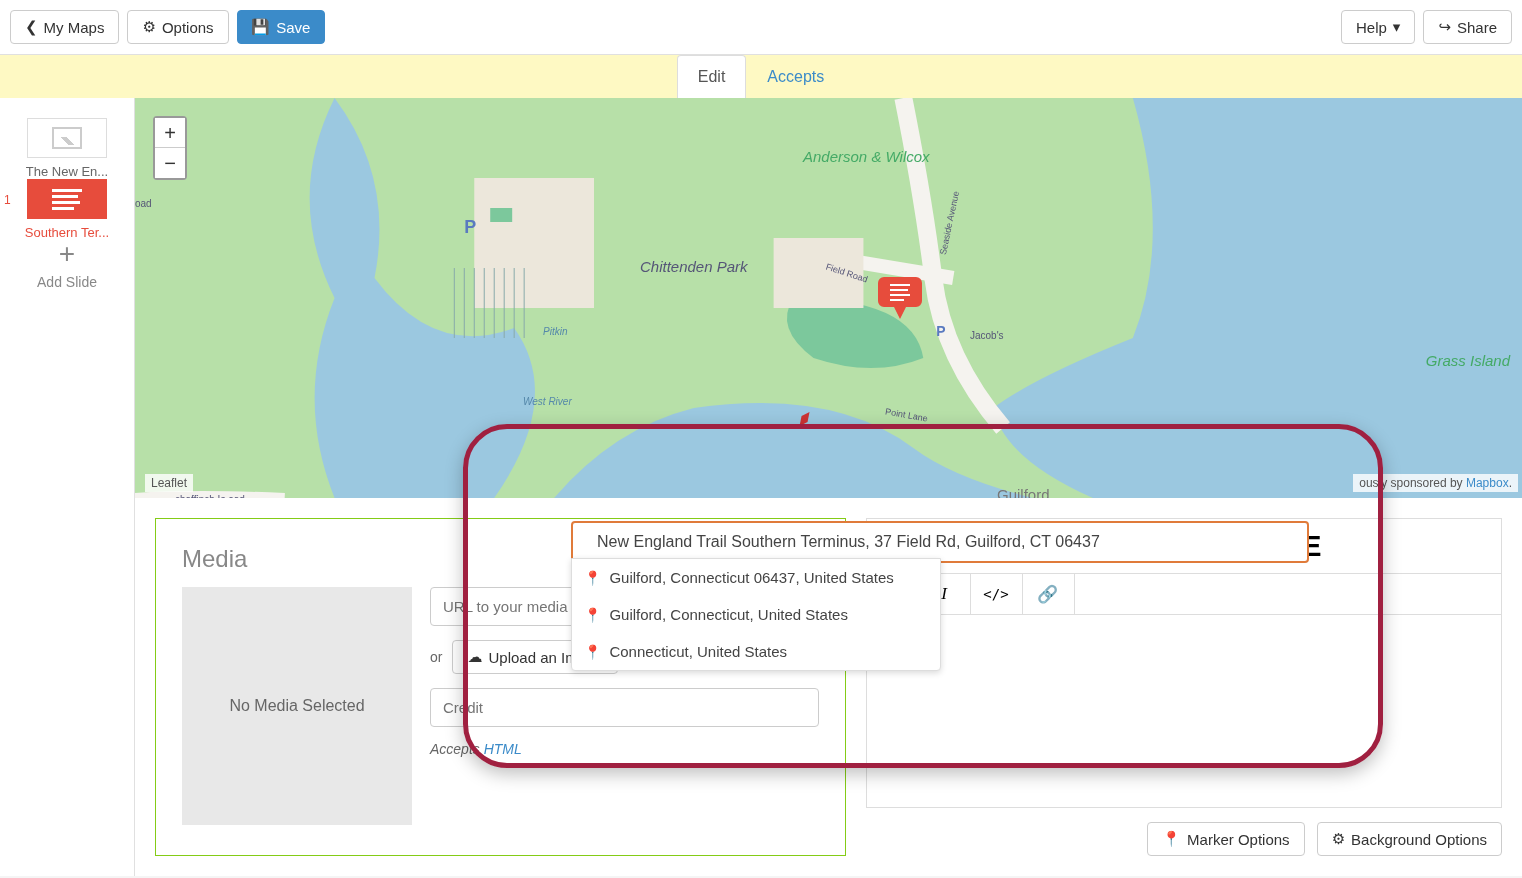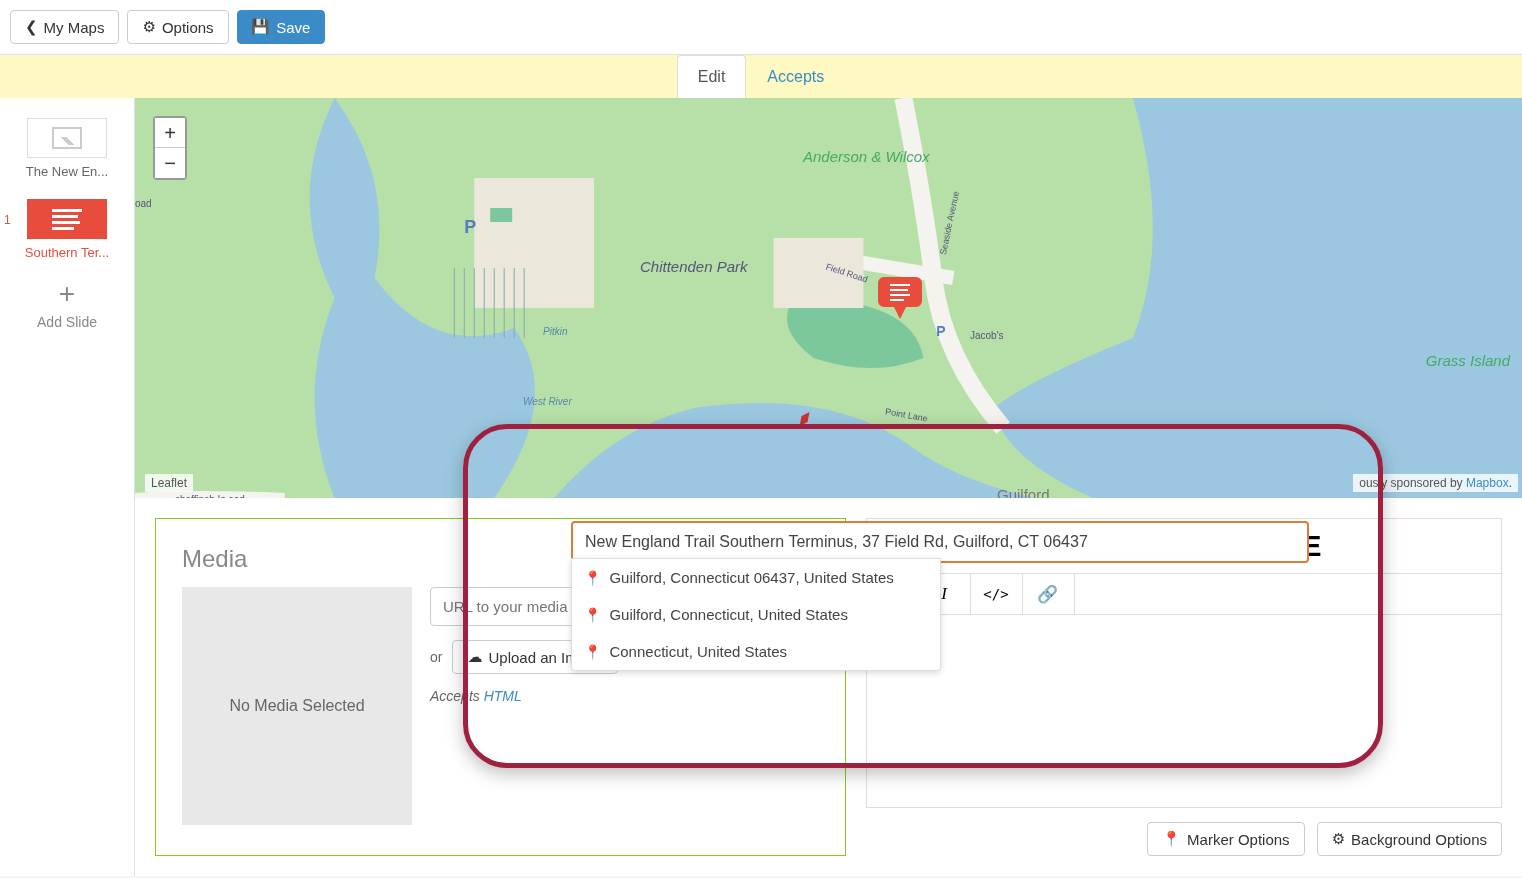--- a/index.html
+++ b/index.html
@@ -5,21 +5,21 @@
 * { box-sizing: border-box; margin: 0; padding: 0; }
 body { font-family: -apple-system, "Helvetica Neue", Arial, sans-serif; background: #f5f5f5; color: #333; font-size: 14px; }
 .toolbar { display: flex; justify-content: space-between; padding: 10px; background: #fff; border-bottom: 1px solid #e0e0e0; }
 .toolbar-left, .toolbar-right { display: flex; gap: 8px; }
 .btn { display: inline-flex; align-items: center; gap: 6px; padding: 7px 14px; border: 1px solid #ccc; border-radius: 4px; background: #fff; cursor: pointer; font-size: 15px; color: #333; }
 .btn-primary { background: #3b8bc9; color: #fff; border-color: #3b8bc9; }
 .tabs { display: flex; justify-content: center; background: #fef9c3; }
 .tab { padding: 12px 20px; cursor: pointer; border: 1px solid transparent; border-bottom: none; font-size: 16px; color: #3b8bc9; }
 .tab.active { color: #555; border-color: #ddd; border-radius: 4px 4px 0 0; background: #fff; }
 .workspace { display: flex; height: calc(100vh - 100px); }
-.sidebar { width: 135px; background: #fff; border-right: 1px solid #e0e0e0; display: flex; flex-direction: column; align-items: center; padding-top: 20px; gap: 20px; }
+.sidebar { width: 135px; background: #fff; border-right: 1px solid #e0e0e0; display: flex; flex-direction: column; align-items: center; padding-top: 20px; }
 .slide-thumb { display: flex; flex-direction: column; align-items: center; gap: 6px; cursor: pointer; width: 90px; position: relative; }
 .slide-thumb .icon-box { width: 80px; height: 40px; border: 1px solid #ddd; display: flex; align-items: center; justify-content: center; background: #fff; }
 .slide-thumb.active .icon-box { background: #e74c3c; border-color: #e74c3c; }
 .slide-thumb .label { font-size: 13px; color: #666; white-space: nowrap; overflow: hidden; text-overflow: ellipsis; max-width: 88px; }
 .slide-thumb.active .label { color: #e74c3c; }
 .slide-thumb .num { position: absolute; left: -18px; top: 14px; font-size: 12px; color: #e74c3c; }
 .add-slide { display: flex; flex-direction: column; align-items: center; gap: 6px; cursor: pointer; color: #888; }
 .add-slide .plus { font-size: 28px; line-height: 1; }
 .main { flex: 1; display: flex; flex-direction: column; overflow: hidden; }
 .map-area { position: relative; height: 400px; background: #a8d8a8; overflow: hidden; }
@@ -27,21 +27,21 @@
 .zoom-ctrl { position: absolute; top: 18px; left: 18px; background: #fff; border: 2px solid #999; border-radius: 4px; display: flex; flex-direction: column; }
 .zoom-ctrl button { width: 30px; height: 30px; border: none; background: #fff; font-size: 20px; line-height: 30px; cursor: pointer; color: #333; }
 .zoom-ctrl button:first-child { border-bottom: 1px solid #ccc; }
 .marker { position: absolute; top: 228px; left: 765px; transform: translate(-50%,-100%); z-index: 4; }
 .leaflet-attrib { position: absolute; bottom: 6px; left: 10px; font-size: 12px; color: #555; background: rgba(255,255,255,0.8); padding: 2px 6px; }
 .map-attrib { position: absolute; bottom: 6px; right: 4px; font-size: 12px; color: #555; background: rgba(255,255,255,0.8); padding: 2px 6px; }
 .map-attrib a { color: #3b8bc9; text-decoration: none; }
 .map-labels { position: absolute; font-size: 15px; font-style: italic; color: #557; }
 .callout { position: absolute; top: 326px; left: 328px; width: 920px; height: 344px; border: 5px solid #a02040; border-radius: 44px; pointer-events: none; z-index: 10; box-shadow: 0 6px 18px rgba(0,0,0,0.25); }
 .search-box { position: absolute; top: 423px; left: 436px; width: 738px; z-index: 8; }
-.search-box input { width: 100%; padding: 10px 12px; font-size: 16px; border: 2px solid #e07b3a; border-radius: 4px; outline: none; color: #444; }
+.search-box input { width: 100%; padding: 10px 24px; font-size: 16px; border: 2px solid #e07b3a; border-radius: 4px; outline: none; color: #444; }
 .suggestions { position: absolute; top: 460px; left: 436px; width: 370px; background: #fff; border: 1px solid #ddd; border-radius: 0 0 4px 4px; z-index: 9; box-shadow: 0 2px 6px rgba(0,0,0,0.15); }
 .suggestions .item { padding: 10px 12px; font-size: 15px; color: #444; cursor: pointer; display: flex; align-items: center; gap: 8px; }
 .editor-panels { display: flex; gap: 20px; padding: 20px; background: #fff; flex: 1; position: relative; }
 .panel { flex: 1; border: 1px solid #84cc16; padding: 26px; position: relative; }
 .panel h2 { font-size: 24px; font-weight: 300; color: #888; margin-bottom: 14px; }
 .media-row { display: flex; gap: 18px; }
 .no-media { width: 230px; height: 238px; background: #e8e8e8; display: flex; align-items: center; justify-content: center; color: #666; font-size: 16px; }
 .media-inputs { flex: 1; display: flex; flex-direction: column; gap: 14px; }
 .finput { width: 100%; padding: 10px 12px; border: 1px solid #ccc; border-radius: 4px; font-size: 15px; color: #444; }
 textarea.finput { height: 72px; resize: both; font-family: inherit; }
@@ -74,20 +74,30 @@
     </button>
     <button class="btn">
       <span>⚙</span>
       <span>Options</span>
     </button>
     <button class="btn btn-primary">
       <span>💾</span>
       <span>Save</span>
     </button>
   </div>
+  <div class="toolbar-right">
+    <button class="btn">
+      <span>Help</span>
+      <span>▾</span>
+    </button>
+    <button class="btn">
+      <span>↪</span>
+      <span>Share</span>
+    </button>
+  </div>
 </div>
 
 <div class="tabs">
   <div class="tab active">Edit</div>
   <div class="tab">Accepts</div>
 </div>
 
 <div class="workspace">
   <div class="sidebar">
     <div class="slide-thumb">
@@ -193,20 +203,21 @@
           <div class="no-media">No Media Selected</div>
           <div class="media-inputs">
             <input class="finput" type="text" placeholder="URL to your media" style="">
             <div class="or-row">
               <span>or</span>
               <button class="btn">
                 <span>☁</span>
                 <span>Upload an Image</span>
               </button>
             </div>
+            <input class="finput" type="text" placeholder="Credit" style="">
             <div class="hint">
               <span>Accepts </span><a href="#">HTML</a>
             </div>
           </div>
         </div>
       </div>
 
       <div class="headline-panel">
         <input class="headline-input" type="text" value="SOUTHERN TERMIUS OF THE" style="">
         <div class="rte-toolbar">

